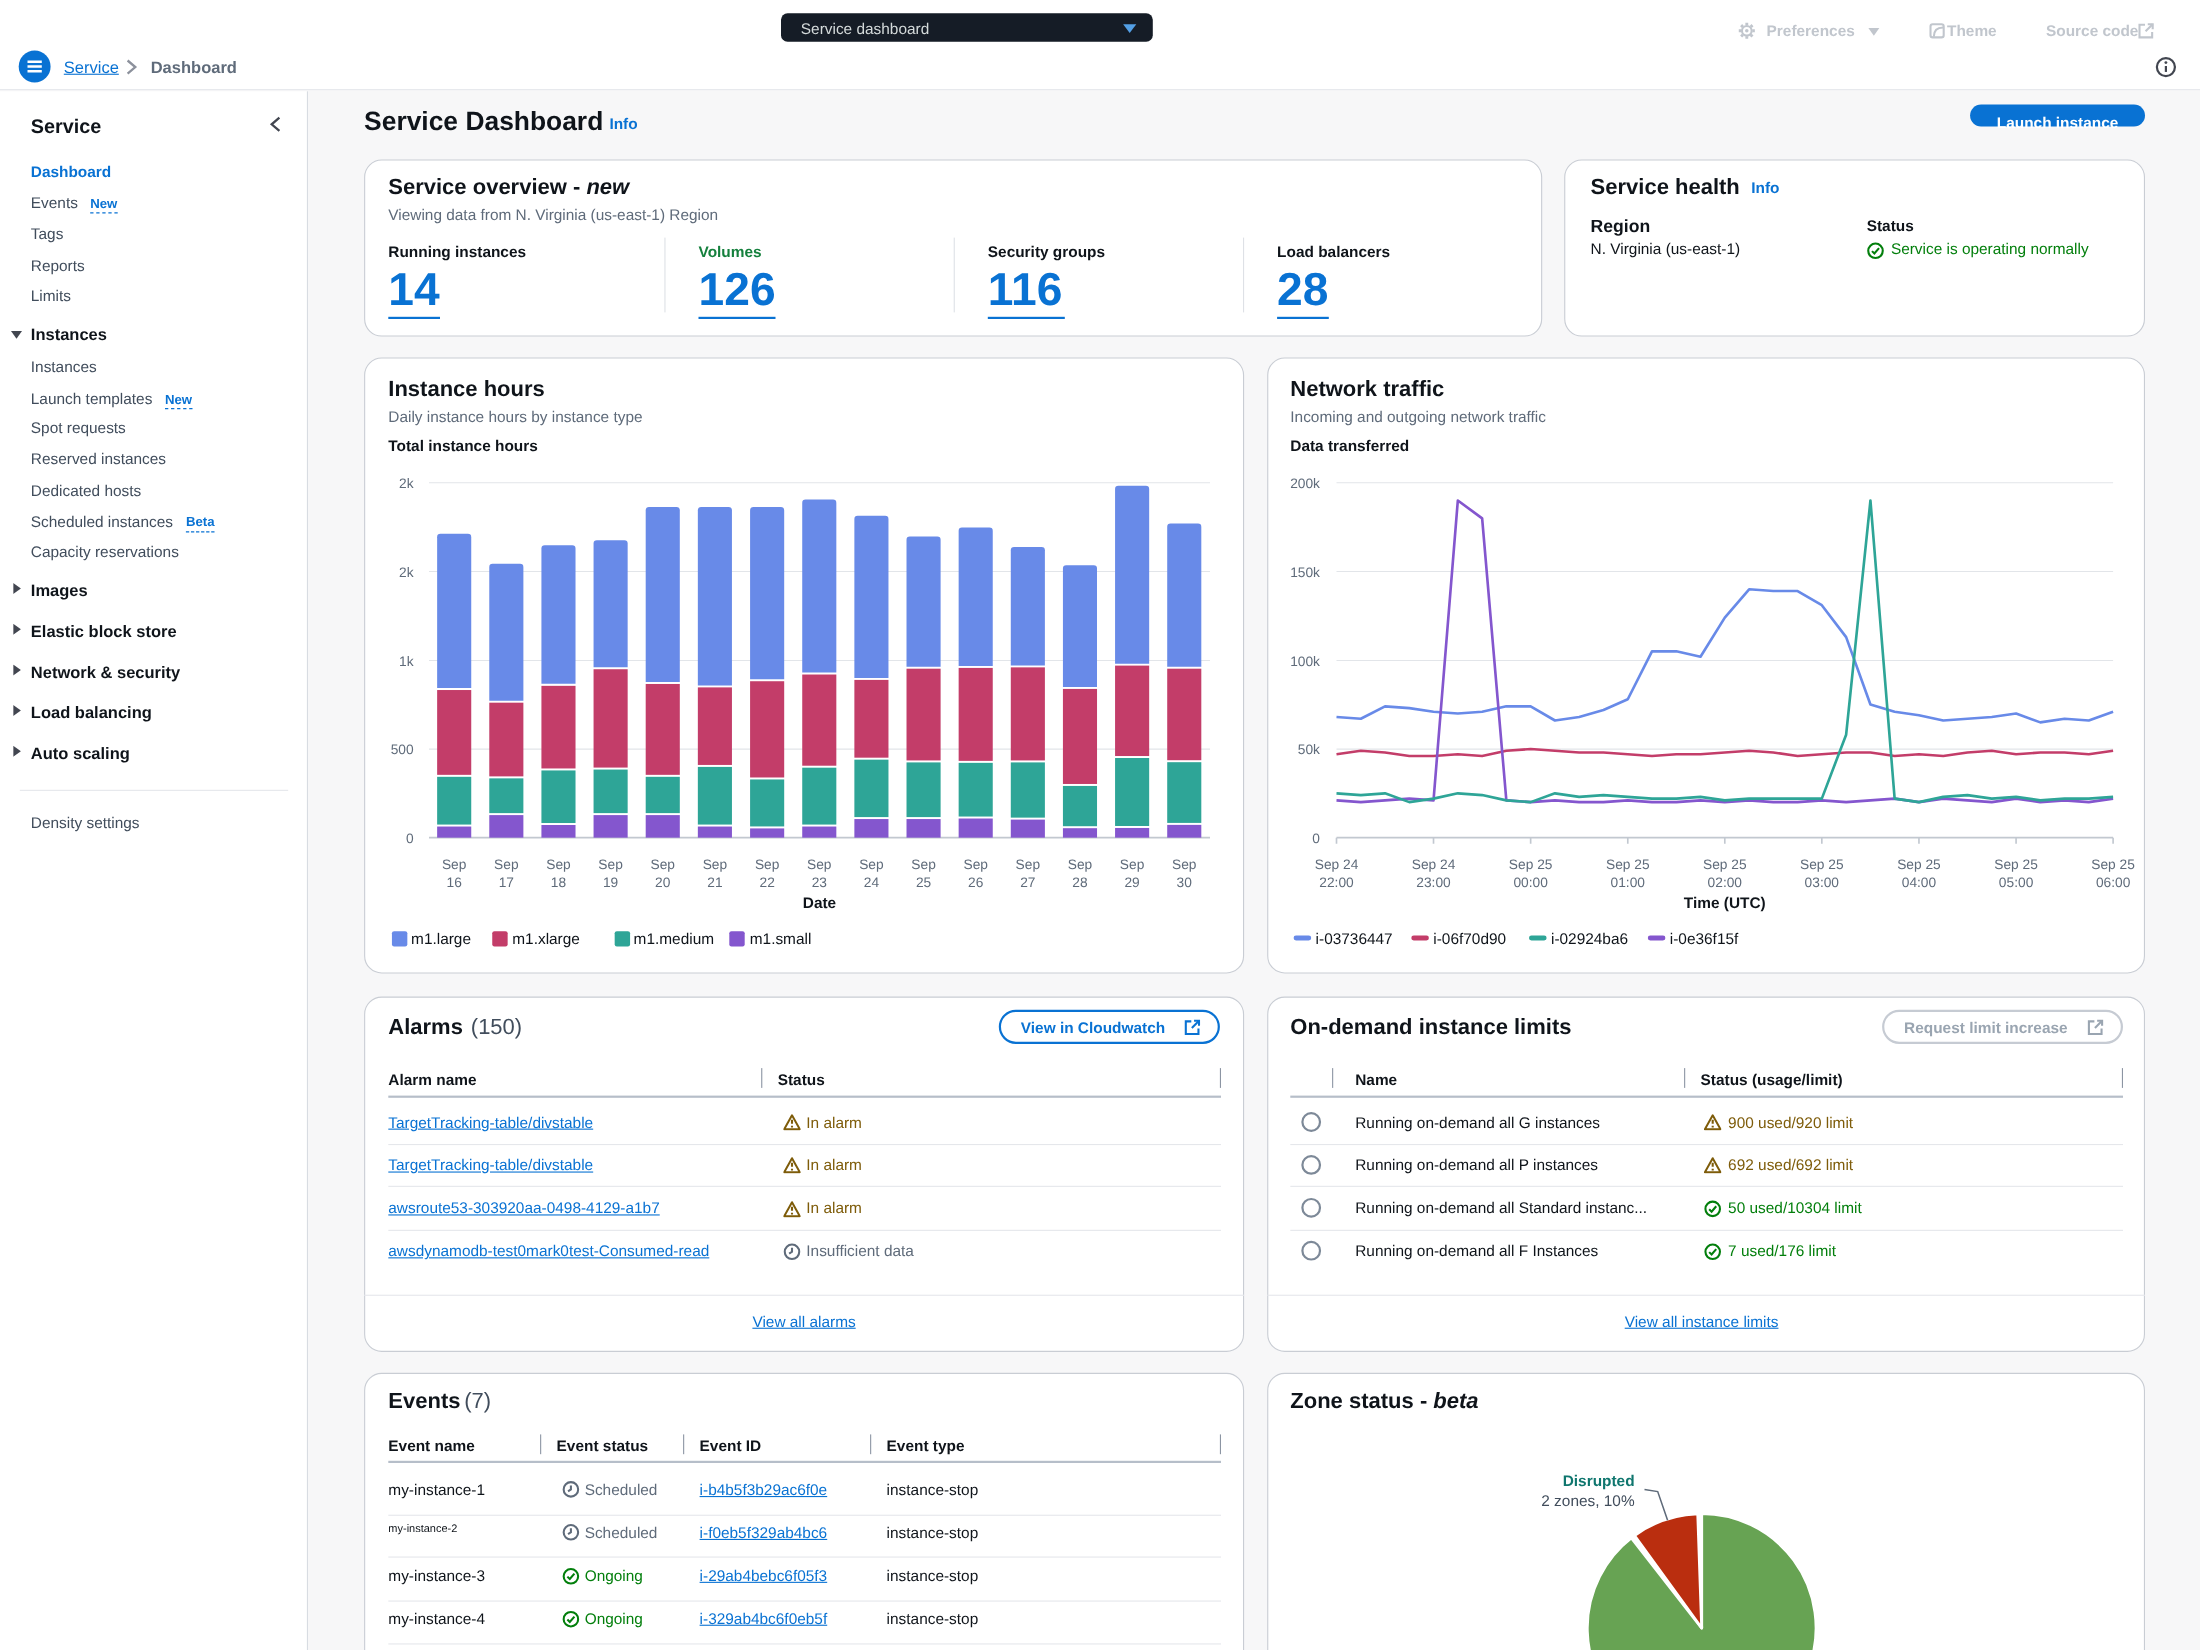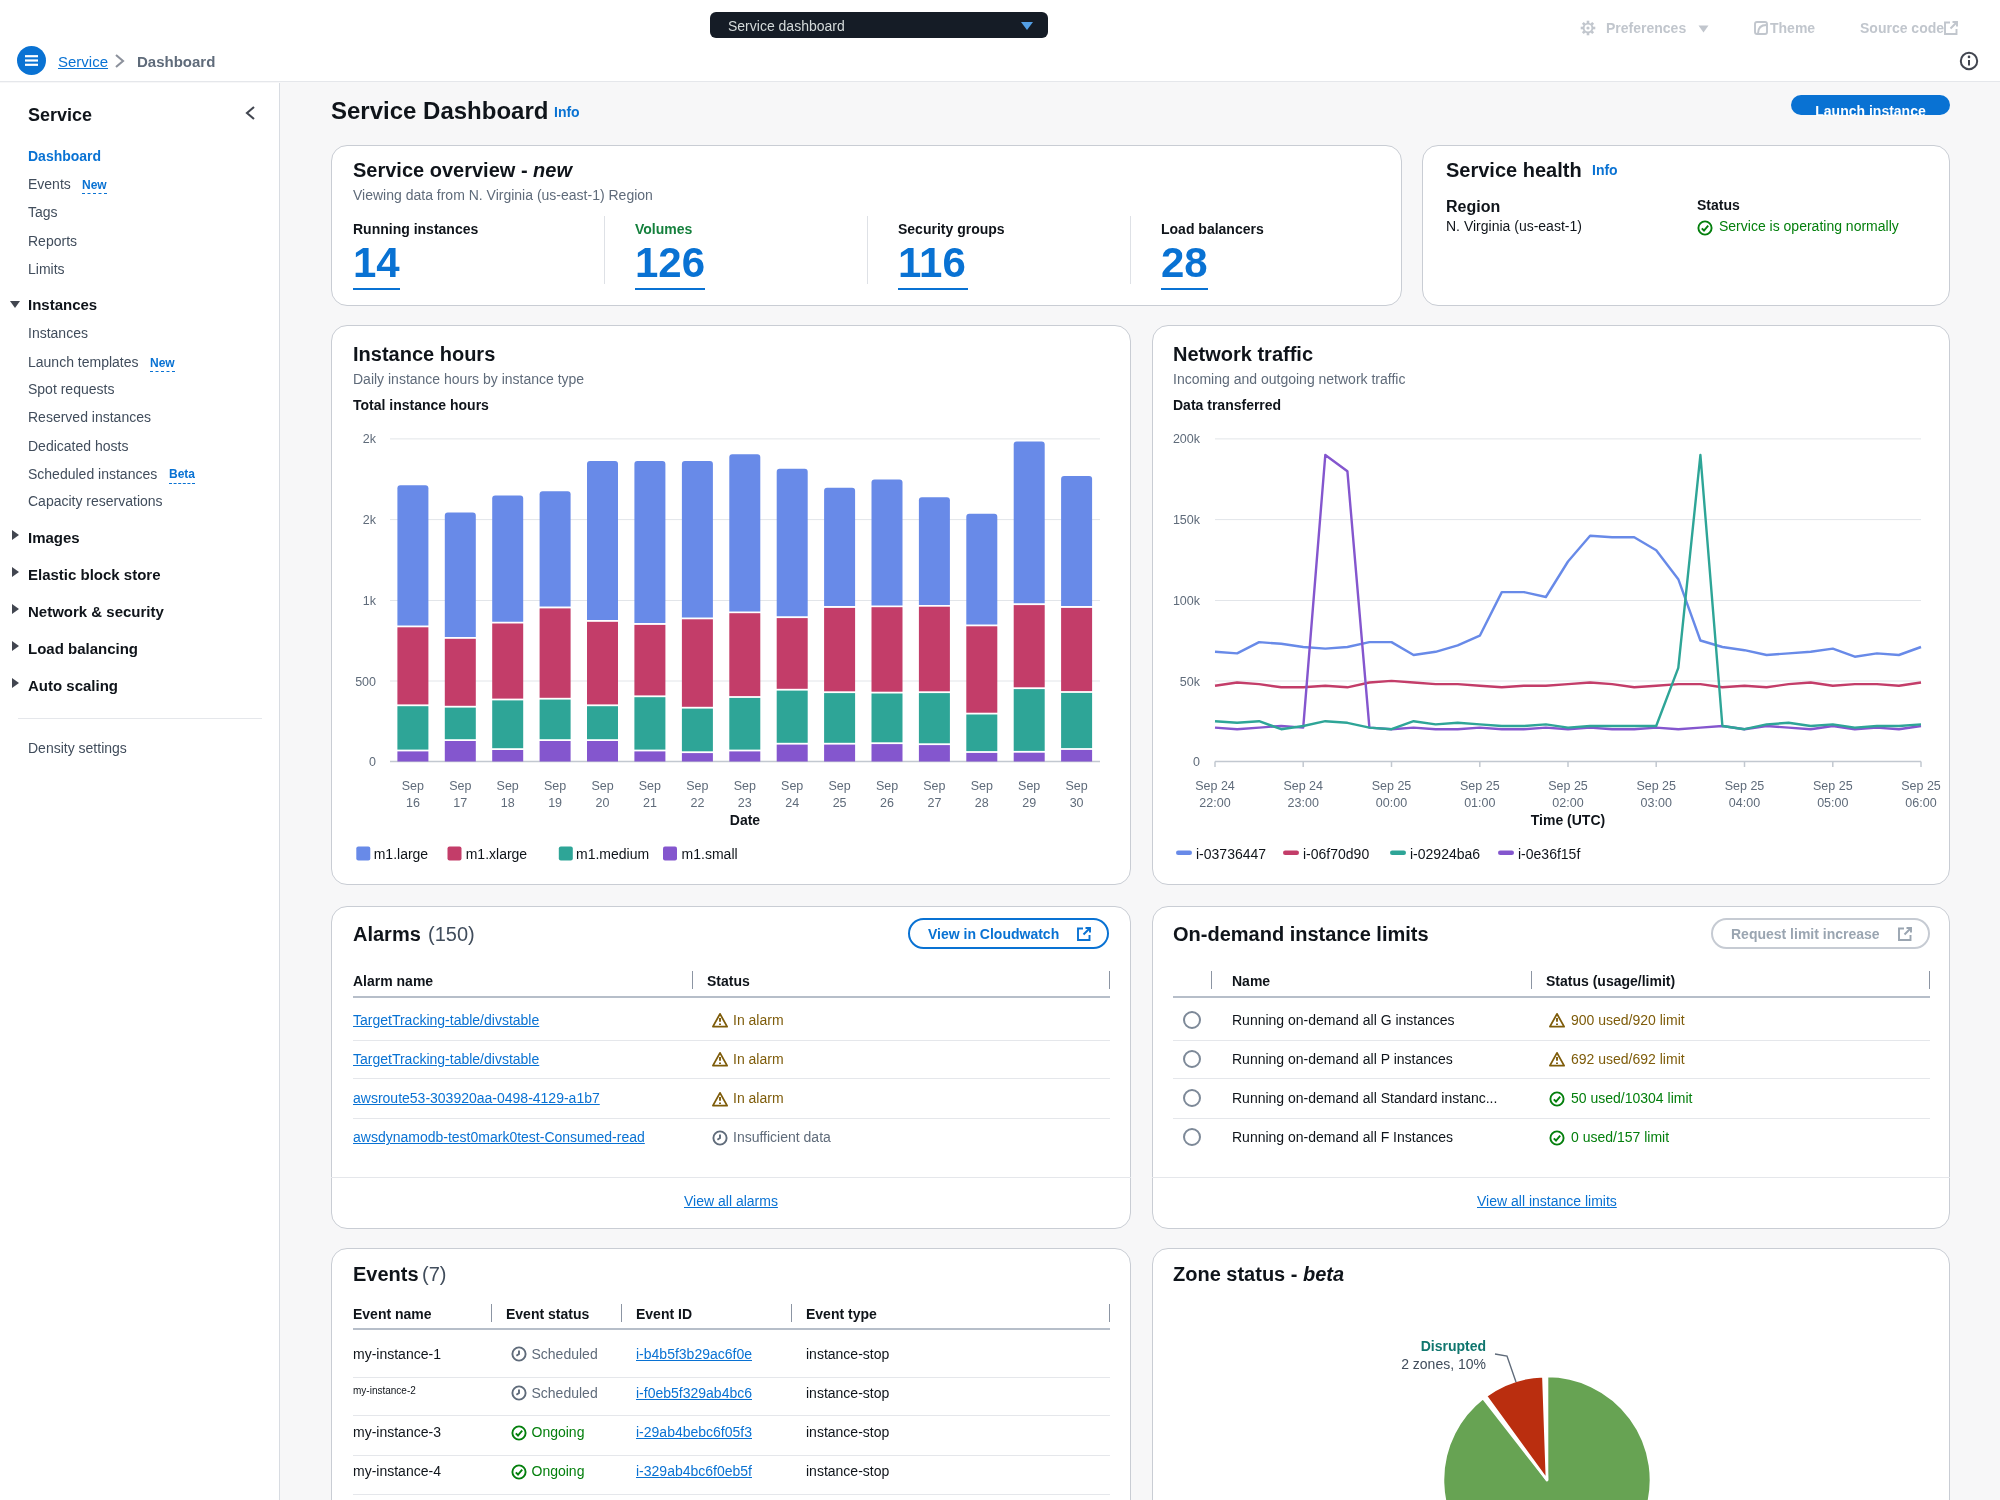--- a/index.html
+++ b/index.html
@@ -391,21 +391,21 @@
 <circle cx="8" cy="8" r="6.6" fill="none" stroke="#037f0c" stroke-width="1.9"></circle>
 <path d="M4.8 8.3 L7 10.5 L11.2 5.6" fill="none" stroke="#037f0c" stroke-width="1.9"></path>
     </svg>
     <div class="" style="position:absolute;left:1571px;top:1091.4px;font-size:14px;font-weight:400;color:#037f0c;line-height:1;white-space:nowrap;">50 used/10304 limit</div>
     <div style="position:absolute;left:1183px;top:1128.2px;width:18px;height:18px;border:2px solid #7d8998;border-radius:50%;background:#fff"></div>
     <div class="" style="position:absolute;left:1232px;top:1130.3px;font-size:14px;font-weight:400;color:#0f141a;line-height:1;white-space:nowrap;">Running on-demand all F Instances</div>
     <svg style="position:absolute;left:1549px;top:1129.5px" width="16" height="16" viewBox="0 0 16 16">
 <circle cx="8" cy="8" r="6.6" fill="none" stroke="#037f0c" stroke-width="1.9"></circle>
 <path d="M4.8 8.3 L7 10.5 L11.2 5.6" fill="none" stroke="#037f0c" stroke-width="1.9"></path>
     </svg>
-    <div class="" style="position:absolute;left:1571px;top:1130.3px;font-size:14px;font-weight:400;color:#037f0c;line-height:1;white-space:nowrap;">0 used/157 limit</div>
+    <div class="" style="position:absolute;left:1571px;top:1130.3px;font-size:14px;font-weight:400;color:#037f0c;line-height:1;white-space:nowrap;">7 used/176 limit</div>
     <div style="position:absolute;left:1173px;top:1039.7px;width:757px;height:1px;background:#e5e7eb"></div>
     <div style="position:absolute;left:1173px;top:1078.2px;width:757px;height:1px;background:#e5e7eb"></div>
     <div style="position:absolute;left:1173px;top:1117.5px;width:757px;height:1px;background:#e5e7eb"></div>
     <div style="position:absolute;left:1152px;top:1177.4px;width:798px;height:1px;background:#e5e7eb"></div>
     <div class="" style="position:absolute;left:1477px;top:1193.9px;font-size:14px;font-weight:400;color:#0f141a;line-height:1;white-space:nowrap;"><a style="color:#0972d3">View all instance limits</a></div>
     <div class="card" style="left:331px;top:1248px;width:800px;height:320px"></div>
     <div class="" style="position:absolute;left:353px;top:1263.6px;font-size:20px;font-weight:700;color:#0f141a;line-height:1;white-space:nowrap;">Events</div>
     <div class="" style="position:absolute;left:422px;top:1263.6px;font-size:20px;font-weight:400;color:#414d5c;line-height:1;white-space:nowrap;">(7)</div>
     <div class="" style="position:absolute;left:353px;top:1306.7px;font-size:14px;font-weight:700;color:#0f141a;line-height:1;white-space:nowrap;">Event name</div>
     <div class="" style="position:absolute;left:506px;top:1306.7px;font-size:14px;font-weight:700;color:#0f141a;line-height:1;white-space:nowrap;">Event status</div>

